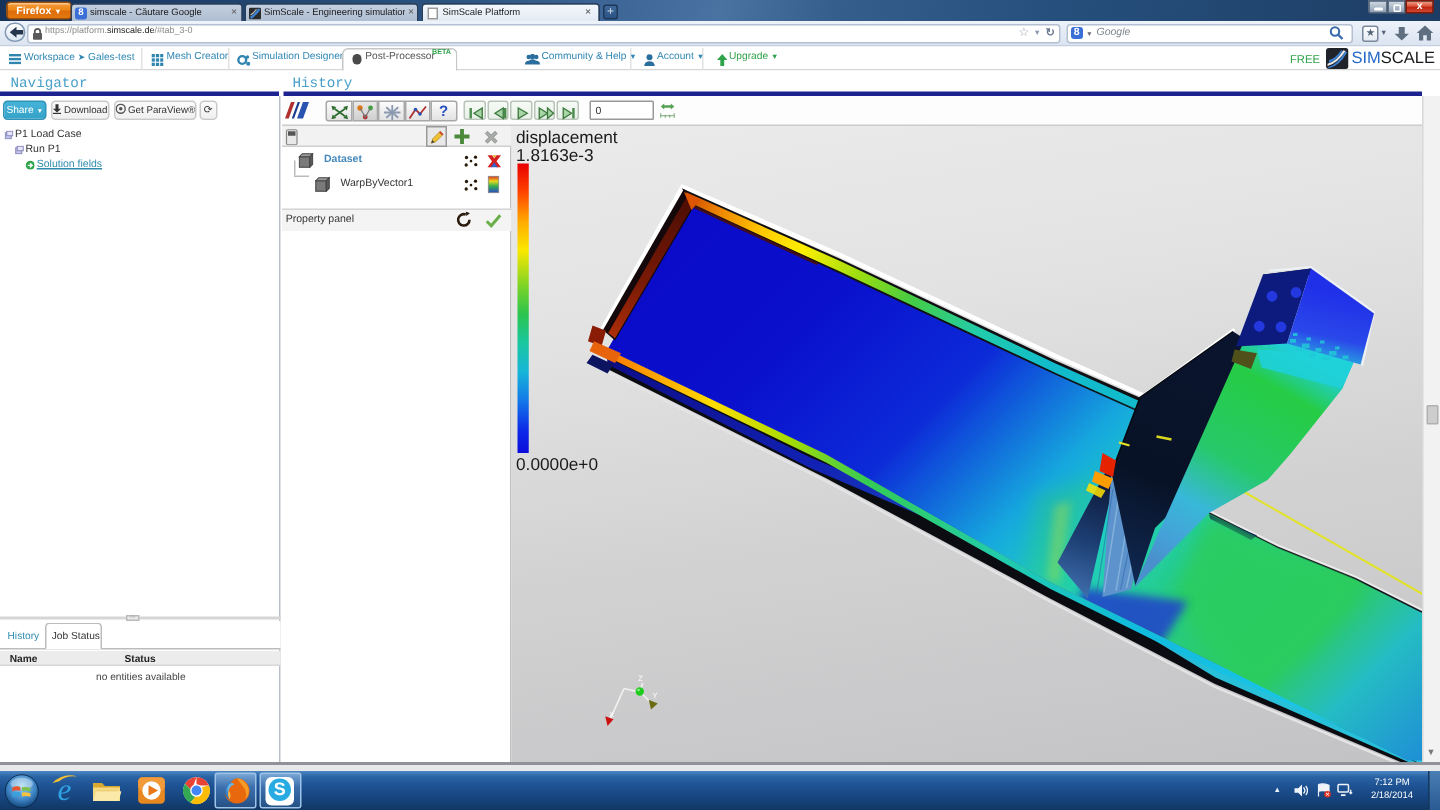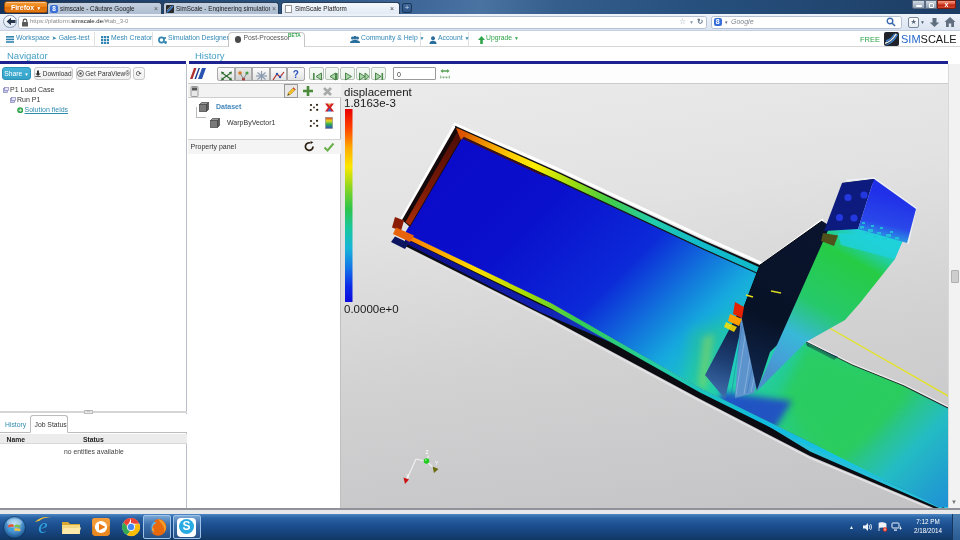--- a/index.html
+++ b/index.html
@@ -12,21 +12,21 @@
   }
   #navbar { left:0; top:14px; width:960px; height:16.5px;
     background:linear-gradient(#eef3fa,#dbe4f1); border-bottom:1px solid #c4cfdf; }
   #appbar { left:0; top:30.5px; width:960px; height:16.5px; background:#fff; border-bottom:1px solid #d6d6d6; }
   .tab { top:2px; height:12px; border:1px solid #2a3e58; border-bottom:none;
     border-radius:3px 3px 0 0; background:linear-gradient(#c4d0e0,#aebdd1); font-size:6.5px; color:#1a1a1a; }
   .tab.active { background:linear-gradient(#f4f8fc,#e2eaf4); }
   .tabx { position:absolute; top:2px; font-size:7px; color:#555; }
   
   #titlerow { left:0; top:47px; width:960px; height:14px; background:#fff; }
-  .ptitle { position:absolute; color:#48a0c8; font-size:9.5px; }
+  .ptitle { position:absolute; color:#48a0c8; font-size:9.5px;font-family:Liberation Mono, monospace; }
   .navyline { position:absolute; top:61px; height:3px; background:#1c2290; }
   #leftpanel { left:0; top:64px; width:187px; height:444px; background:#fff; border-right:1px solid #b9bfc8; }
   #viewerbar { left:188px; top:64px; width:760px; height:19.5px; background:#fdfdfd; border-bottom:1px solid #cccccc; }
   #pipeline { left:188px; top:83.5px; width:153px; height:70px; background:#fff; border-right:1px solid #c0c0c0; border-bottom:1px solid #c9c9c9;}
   #midcol { left:188px; top:153.5px; width:153px; height:354.5px; background:#fff; border-right:1px solid #c0c0c0; }
   #viewport { left:341px; top:84px; width:607px; height:423.5px;
      background:linear-gradient(172deg,#ebebeb 0%,#e2e2e2 30%,#d2d2d3 60%,#c3c3c5 100%); }
   #vscroll { left:948px; top:64px; width:12px; height:443.5px; background:#f2f2f2; border-left:1px solid #d8d8d8;}
   #winbottom { left:0; top:507.5px; width:960px; height:2.5px; background:#8f9399; }
   #winbottom2 { left:0; top:510px; width:960px; height:4px; background:#e6e8ea; }

